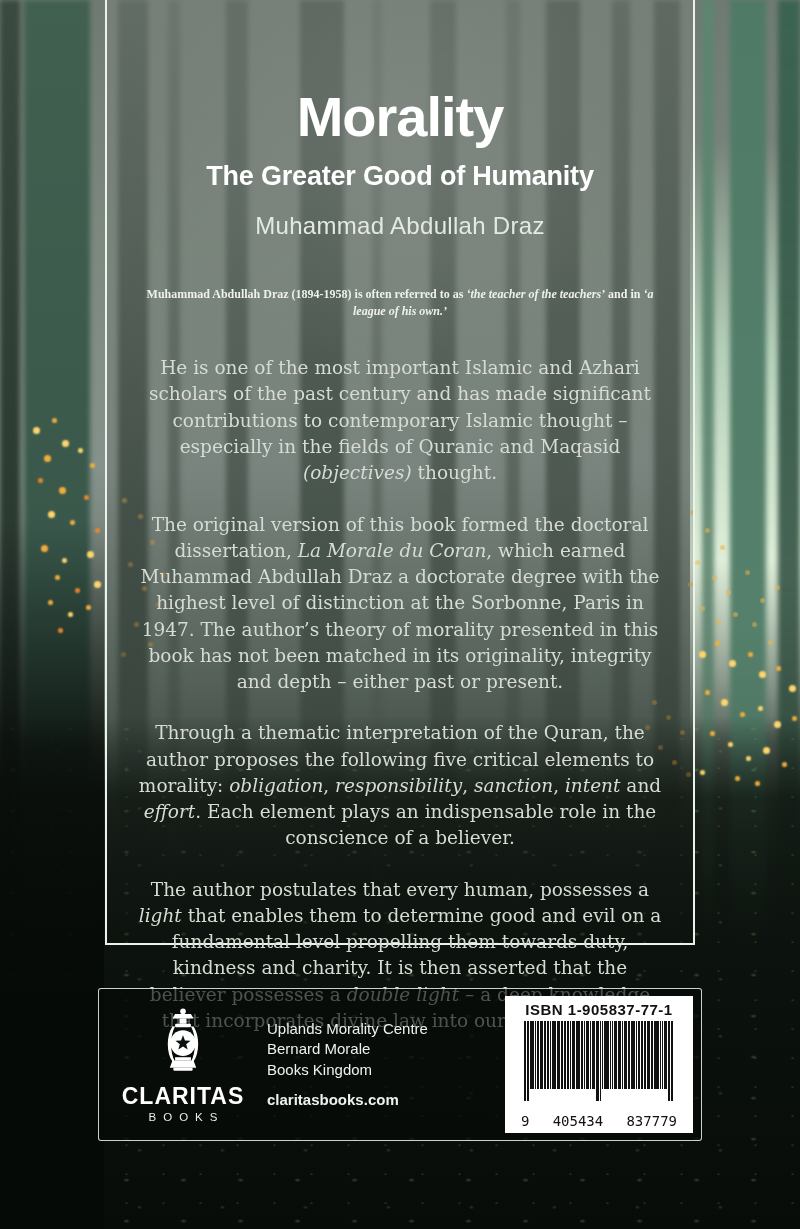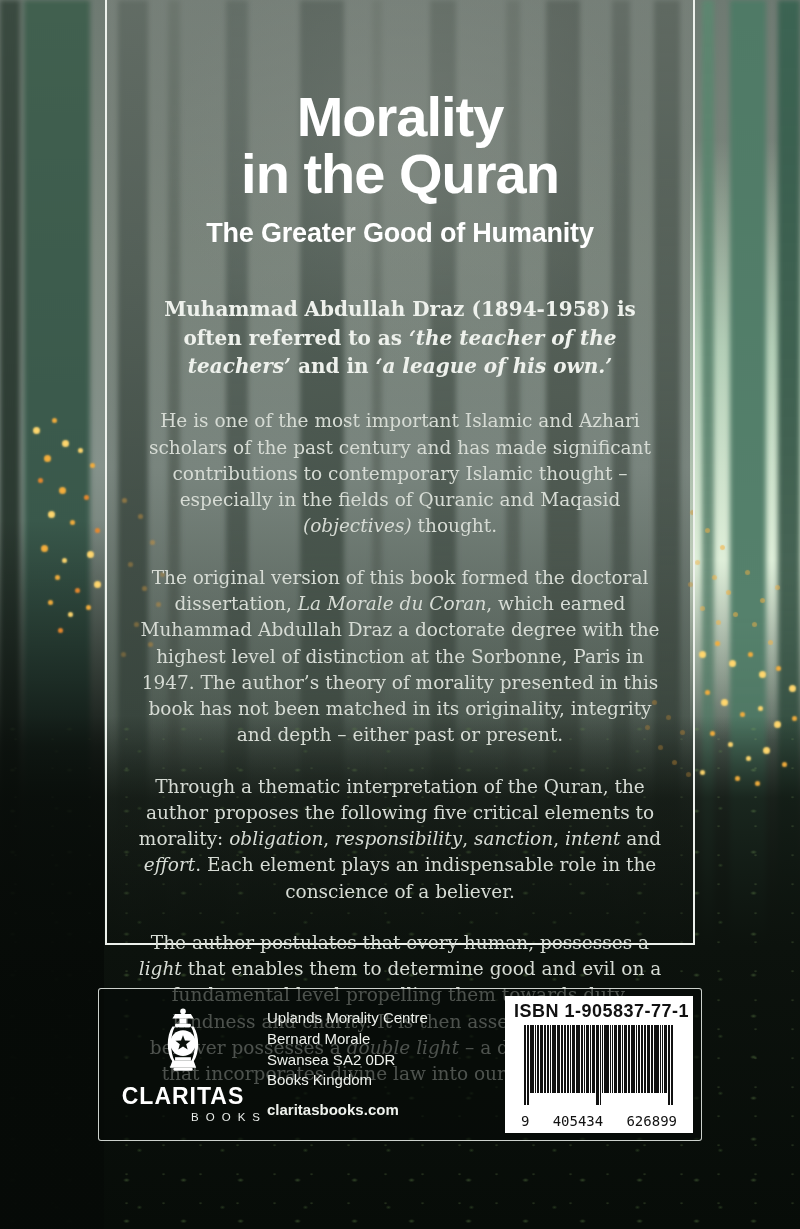--- a/index.html
+++ b/index.html
@@ -60,38 +60,38 @@
   
   .frame{position:absolute;left:105px;top:-20px;width:586px;height:961px;
     border:2px solid var(--frame-border,#edf1ec);
     background:linear-gradient(180deg,rgba(128,134,128,.45) 0%,rgba(112,120,114,.32) 30%,rgba(72,80,74,.22) 55%,rgba(22,28,22,.22) 82%,rgba(14,18,14,.25) 100%);}
   .frame-content{padding:106px 26px 0 26px;text-align:center;}
   .title{color:var(--title-text,#fff);font-weight:bold;font-size:56px;line-height:1.02;letter-spacing:-1px;}
   .subtitle{color:var(--title-text,#fff);font-weight:bold;font-size:27px;margin-top:16px;letter-spacing:-.2px;}
   .author{color:#e4e9e3;font-size:24px;font-weight:400;margin-top:20px;letter-spacing:.3px;}
   .paras{margin-top:46px;font-family:"DejaVu Serif","Liberation Serif",serif;}
   .paras p{max-width:534px;margin:0 auto 25px auto;font-size:18.5px;line-height:1.42;color:var(--body-text,#d6dbd4);}
-  .paras p.lead{font-size:20px;color:#eef1ec;margin-bottom:28px;}
+  .paras p.lead{font-size:12px;color:#eef1ec;margin-bottom:35px;font-family:Liberation Serif, serif;}
   .paras span.b{font-weight:bold;}
   .paras span.i{font-style:italic;}
   .paras span.bi{font-weight:bold;font-style:italic;}
   .paras span.n{font-style:normal;}
   
   .footer{position:absolute;left:98px;top:988px;width:604px;height:153px;box-sizing:border-box;
     background:rgba(6,11,8,.66);border:1px solid rgba(240,244,240,.85);border-radius:3px;
     display:flex;align-items:center;}
   .logo-col{width:168px;text-align:center;color:#fff;}
   .logo-col svg{display:block;margin:0 auto;}
   .logo-name{font-size:23px;font-weight:bold;letter-spacing:1px;margin-top:2px;}
-  .logo-sub{font-size:11.5px;letter-spacing:7px;margin-left:7px;margin-top:1px;color:#e9ece9;text-align:right;}
+  .logo-sub{font-size:11.5px;letter-spacing:7px;margin-left:7px;margin-top:1px;color:#e9ece9;}
   .info-col{flex:1;color:#eef1ec;font-size:15px;line-height:1.38;text-align:left;}
   .website{font-weight:bold;margin-top:9px;}
   .barcode-box{width:188px;height:137px;box-sizing:border-box;background:var(--barcode-bg,#fff);margin-right:8px;
     padding:5px 9px 4px 9px;display:flex;flex-direction:column;}
-  .isbn-label{font-size:18px;font-weight:bold;color:#111;text-align:center;letter-spacing:.5px;white-space:nowrap;}
+  .isbn-label{font-size:15px;font-weight:bold;color:#111;text-align:center;letter-spacing:.5px;white-space:nowrap;}
   .bars{flex:1;display:flex;align-items:flex-start;justify-content:center;margin-top:3px;height:78px;}
   .bars i{display:block;background:#111;margin-right:1px;height:68px;}
   .bars i.tall{height:80px;}
   .isbn-digits{display:flex;justify-content:space-between;padding:0 4px;margin-top:-14px;
     font-family:"DejaVu Sans Mono","Liberation Mono",monospace;font-size:14px;color:#111;background:transparent;}
   .isbn-digits span{background:#fff;padding:0 3px;}
 </style>
 </head>
 <body>
 
@@ -123,23 +123,23 @@
     <div class="bokeh bokeh-a"></div>
     <div class="bokeh bokeh-b"></div>
     <div class="bokeh bokeh-c"></div>
     <div class="bokeh bokeh-d"></div>
   </div>
 
   <div class="frame">
     <div class="frame-content">
       <div class="title">
         <div>Morality</div>
-        <div>in the Quran</div>
       </div>
       <div class="subtitle">The Greater Good of Humanity</div>
+      <div class="author">Muhammad Abdullah Draz</div>
       <div class="paras">
         <p class="lead"><span class="b">Muhammad Abdullah Draz (1894-1958) is often referred to as </span><span class="bi">‘the teacher of the teachers’</span><span class="b"> and in </span><span class="bi">‘a league of his own.’</span></p>
         <p><span class="n">He is one of the most important Islamic and Azhari scholars of the past century and has made significant contributions to contemporary Islamic thought – especially in the fields of Quranic and Maqasid </span><span class="i">(objectives)</span><span class="n"> thought.</span></p>
         <p><span class="n">The original version of this book formed the doctoral dissertation, </span><span class="i">La Morale du Coran</span><span class="n">, which earned Muhammad Abdullah Draz a doctorate degree with the highest level of distinction at the Sorbonne, Paris in 1947. The author’s theory of morality presented in this book has not been matched in its originality, integrity and depth – either past or present.</span></p>
         <p><span class="n">Through a thematic interpretation of the Quran, the author proposes the following five critical elements to morality: </span><span class="i">obligation</span><span class="n">, </span><span class="i">responsibility</span><span class="n">, </span><span class="i">sanction</span><span class="n">, </span><span class="i">intent</span><span class="n"> and </span><span class="i">effort</span><span class="n">. Each element plays an indispensable role in the conscience of a believer.</span></p>
         <p><span class="n">The author postulates that every human, possesses a </span><span class="i">light</span><span class="n"> that enables them to determine good and evil on a fundamental level propelling them towards duty, kindness and charity. It is then asserted that the believer possesses a </span><span class="i">double light</span><span class="n"> – a deep knowledge that incorporates divine law into our very essence.</span></p>
       </div>
     </div>
   </div>
 
@@ -160,21 +160,20 @@
         </g>
         <path fill="#0a100b" d="M32 32 L34.23 37.93 L40.56 38.22 L35.61 42.17 L37.29 48.28 L32 44.8 L26.71 48.28 L28.39 42.17 L23.44 38.22 L29.77 37.93 Z"></path>
       </svg>
       <div class="logo-name">CLARITAS</div>
       <div class="logo-sub">BOOKS</div>
     </div>
     <div class="info-col">
       <div>
           <div>Uplands Morality Centre</div>
           <div>Bernard Morale</div>
-          <div>Swansea SA2 0DR</div>
           <div>Books Kingdom</div>
         </div>
       <div class="website">claritasbooks.com</div>
     </div>
     <div class="barcode-box">
       <div class="isbn-label">ISBN 1-905837-77-1</div>
       <div class="bars">
           <i class="tall" style="width: 2.8px;"></i>
           <i class="tall" style="width: 1.4px;"></i>
           <i style="width: 4.2px;"></i>
@@ -218,18 +217,18 @@
           <i style="width: 4.2px;"></i>
           <i style="width: 1.4px;"></i>
           <i style="width: 1.4px;"></i>
           <i style="width: 2.8px;"></i>
           <i class="tall" style="width: 1.4px;"></i>
           <i class="tall" style="width: 2.8px;"></i>
         </div>
       <div class="isbn-digits">
         <span>9</span>
         <span>405434</span>
-        <span>626899</span>
+        <span>837779</span>
       </div>
     </div>
   </div>
 
 </div>
 
 </body></html>

